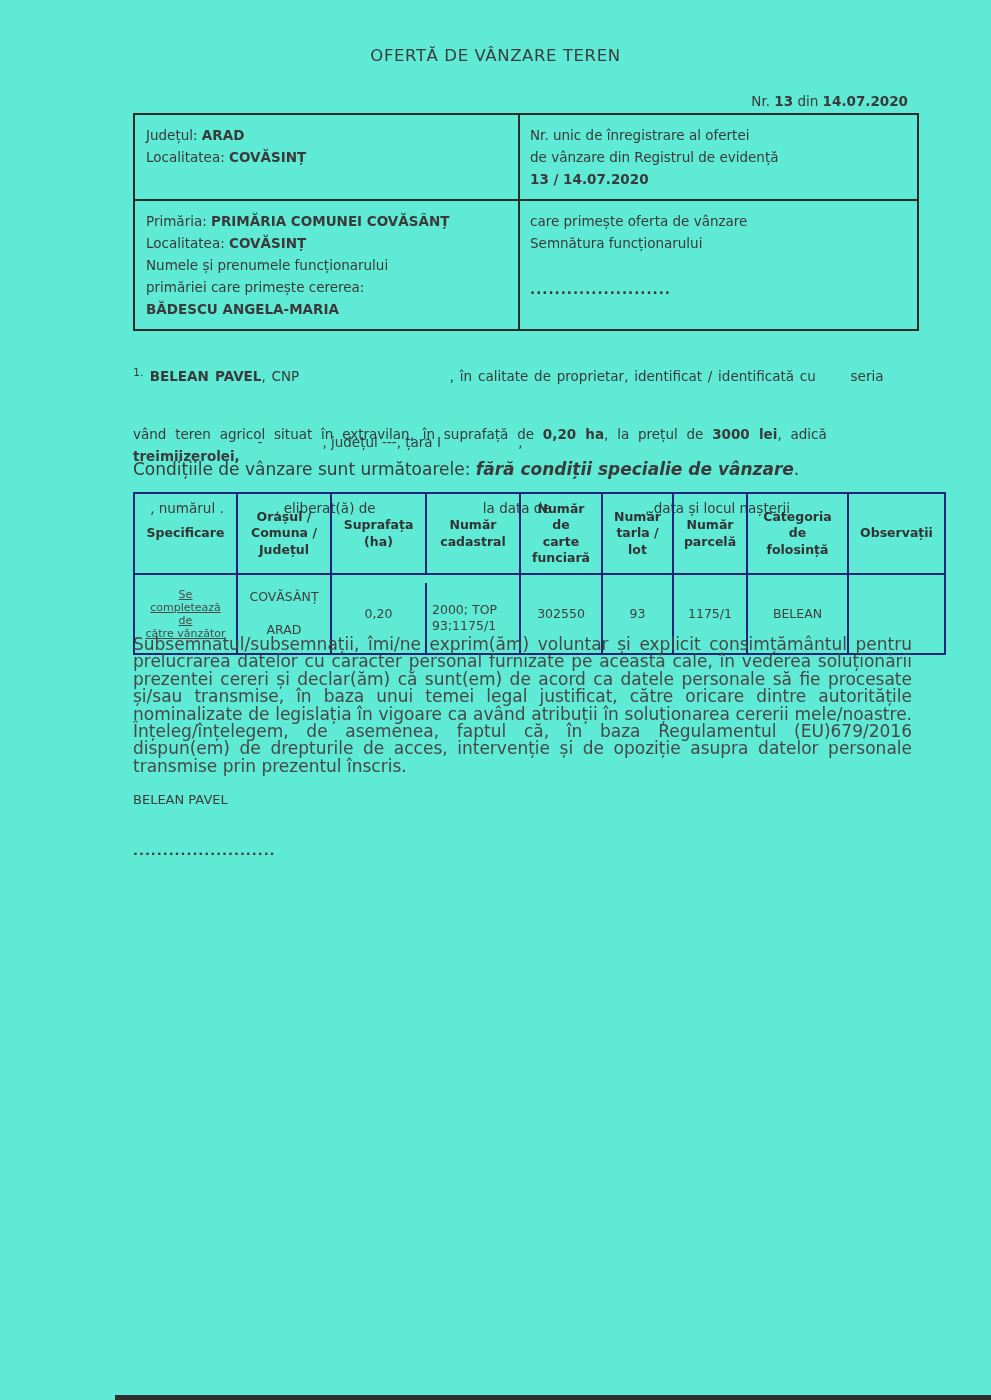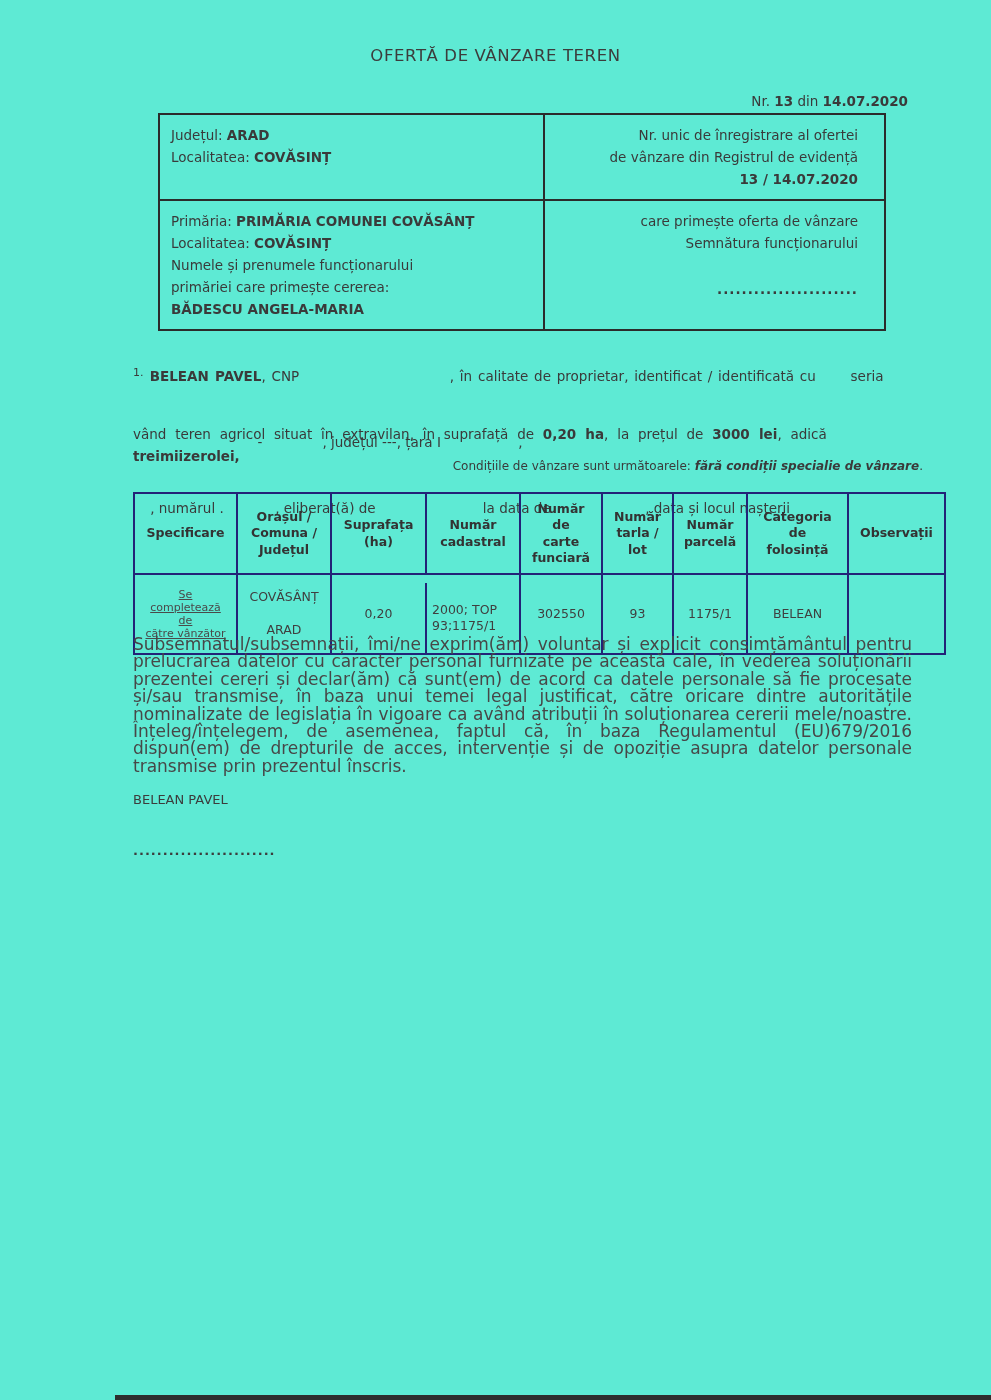--- a/index.html
+++ b/index.html
@@ -6,40 +6,40 @@
   .page{
     position:relative;width:991px;height:1400px;background:#5eead4;overflow:hidden;
     font-family:"DejaVu Sans","Liberation Sans",sans-serif;color:#3a3a3a;
   }
   
   .doc-title{position:absolute;top:46px;left:0;width:100%;text-align:center;
     font-size:16.5px;letter-spacing:.6px;color:#3c3c3c;}
   .nr-line{position:absolute;top:93px;right:83px;font-size:13.5px;color:#3a3a3a;}
   .b{font-weight:bold;}
   
-  .reg-table{position:absolute;left:133px;top:113px;width:728px;
-    border:2px solid #2b2b2b;box-sizing:border-box;font-size:13.5px;margin-left:25px;}
+  .reg-table{position:absolute;left:133px;top:113px;width:786px;
+    border:2px solid #2b2b2b;box-sizing:border-box;font-size:13.5px;}
   .reg-row{display:flex;}
   .reg-row.r2{border-top:2px solid #2b2b2b;}
   .reg-cell-left{width:385px;box-sizing:border-box;border-right:2px solid #2b2b2b;
     padding:9px 12px 9px 11px;line-height:22px;}
-  .reg-cell-right{flex:1;text-align:right;padding:9px 26px;line-height:22px;}
+  .reg-cell-right{flex:1;text-align:left;padding:9px 10px;line-height:22px;}
   .r1 .reg-cell-left{min-height:73px;}
   .r2 .reg-cell-left{min-height:116px;}
   .dots{font-weight:bold;letter-spacing:1px;}
   .sig-dots-cell{margin-top:24px;}
   
   .declaration{position:absolute;left:133px;top:318px;width:780px;font-size:13.5px;
     line-height:22px;white-space:pre;}
   .declaration .ln1{word-spacing:1.5px;}
   .sup-marker{font-size:11px;vertical-align:5px;}
   
   .sale-par{position:absolute;left:133px;top:423px;width:780px;font-size:13.5px;line-height:22px;}
   .sale-line1{word-spacing:4.5px;white-space:nowrap;}
-  .cond-par{position:absolute;left:143px;top:459px;width:780px;font-size:12px;text-align:right;}
+  .cond-par{position:absolute;left:133px;top:459px;width:780px;font-size:17px;}
   .bi{font-weight:bold;font-style:italic;}
   
   .land-table{position:absolute;left:133px;top:492px;width:813px;box-sizing:border-box;
     border:2px solid #232377;display:grid;
     grid-template-columns:101px 94px 95px 94px 82px 71px 74px 101px 1fr;}
   .lt-cell{box-sizing:border-box;display:flex;align-items:center;justify-content:center;
     text-align:center;padding:4px 5px;white-space:pre-line;font-size:12.5px;line-height:16.5px;color:#3f3f3f;}
   .lt-cell.c{border-left:2px solid #232377;}
   .lt-head .lt-cell{font-weight:bold;min-height:81px;border-bottom:2px solid #232377;color:#333;}
   .lt-head{display:contents;}

